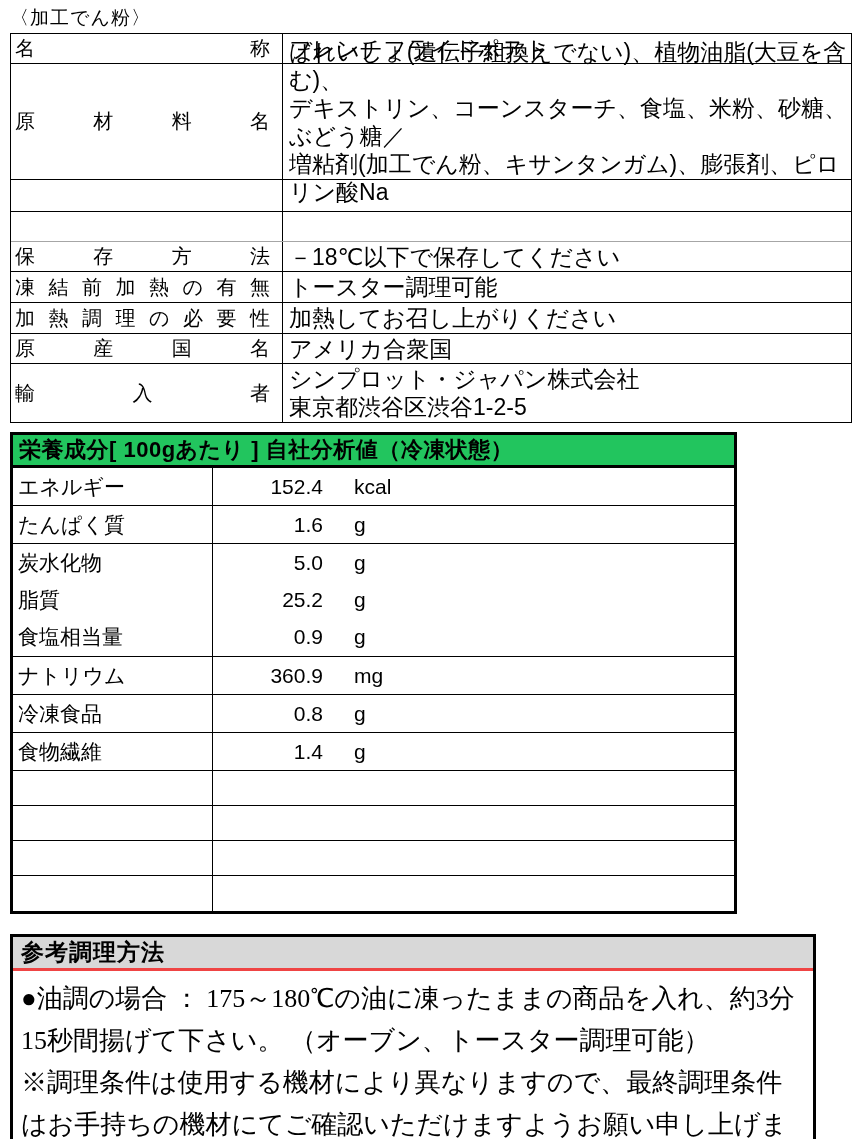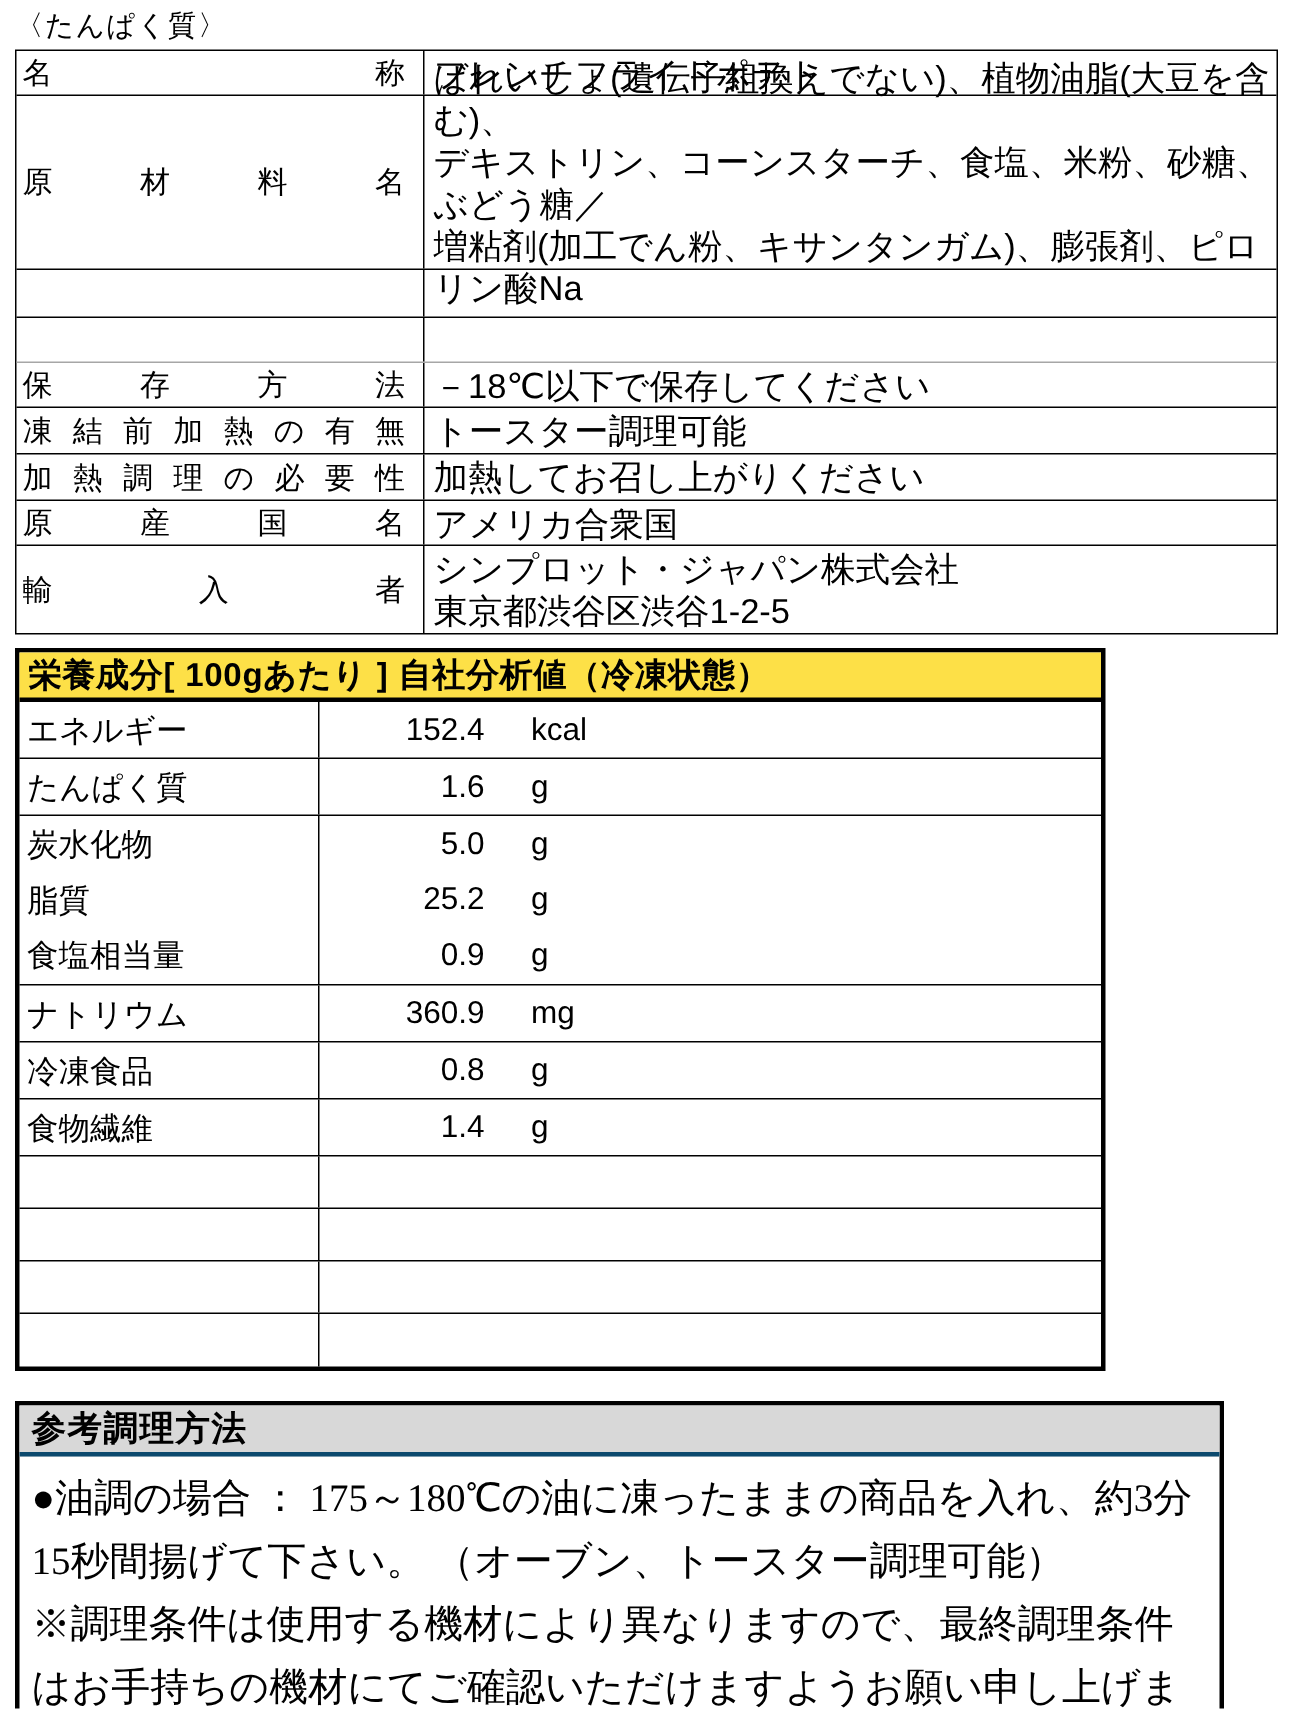--- a/index.html
+++ b/index.html
@@ -31,21 +31,21 @@
     font-size: 23px; line-height: 28px;
     display: flex; align-items: center;
     white-space: pre-line;
   }
   .h30 { height: 30px; } .h31 { height: 31px; } .h32 { height: 32px; }
   .h58 { height: 58px; } .h116 { height: 116px; }
 
   
   .nut-table { width: 727px; border: 3px solid #000; margin-top: 9px; background: #fff; }
   .nut-header {
-    height: 33px; background: #fde047;
+    height: 33px; background: #22c55e;
     border-bottom: 3px solid #000;
     font-weight: bold; font-size: 22px;
     display: flex; align-items: center; padding-left: 6px;
     letter-spacing: 0.5px;
   }
   .n-row { display: flex; border-bottom: 1px solid #000; height: 38px; }
   .n-row.tall { height: 113px; }
   .n-row.empty { height: 35px; }
   .n-row:last-child { border-bottom: none; }
   .n-lbl {
@@ -58,34 +58,34 @@
   .n-val { flex: 1; display: flex; flex-direction: column; justify-content: center; font-size: 21px; }
   .n-line { height: 37px; display: flex; align-items: center; gap: 16px; }
   .n-row:not(.tall) .n-line { height: auto; }
   .num { display: inline-block; width: 110px; text-align: right; }
   .unit { margin-left: 15px; }
 
   
   .cook-box { width: 806px; border: 3px solid #000; margin-top: 20px; }
   .cook-header {
     height: 34px; background: #d8d8d8;
-    border-bottom: 3px solid #0c4a6e;
+    border-bottom: 3px solid #ef4444;
     font-weight: bold; font-size: 23px;
     display: flex; align-items: center; padding-left: 8px;
     letter-spacing: 1px;
   }
   .cook-body { padding: 7px 10px 16px 8px; }
   .cook-body p { font-size: 26px; line-height: 42px; font-family: Liberation Serif, serif; }
 </style>
 </head>
 <body>
 
 <div class="page">
 
-  <div class="doc-label">〈たんぱく質〉</div>
+  <div class="doc-label">〈加工でん粉〉</div>
 
   <div class="spec-table">
     <div class="s-row h30">
       <div class="s-lbl">
           <span>名</span>
           <span>称</span>
         </div>
       <div class="s-val">フレンチフライドポテト</div>
     </div>
     <div class="s-row h116">

